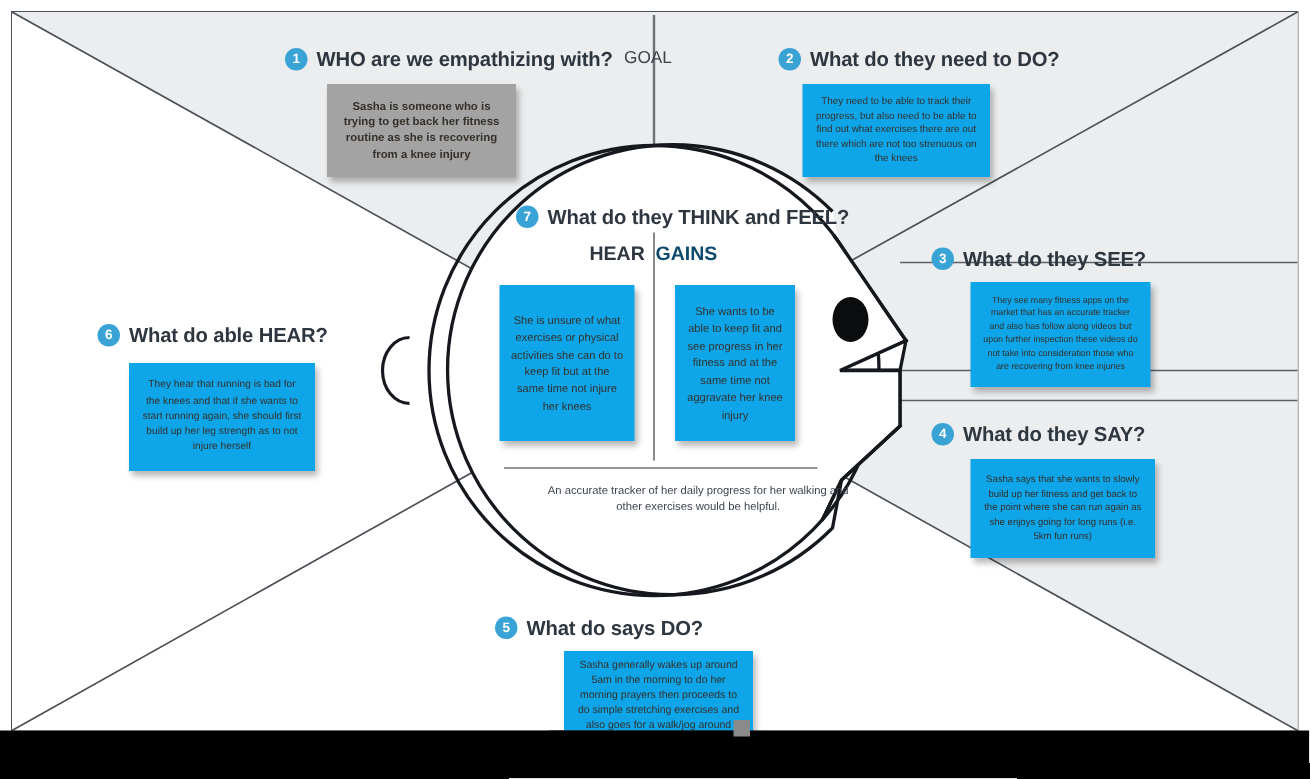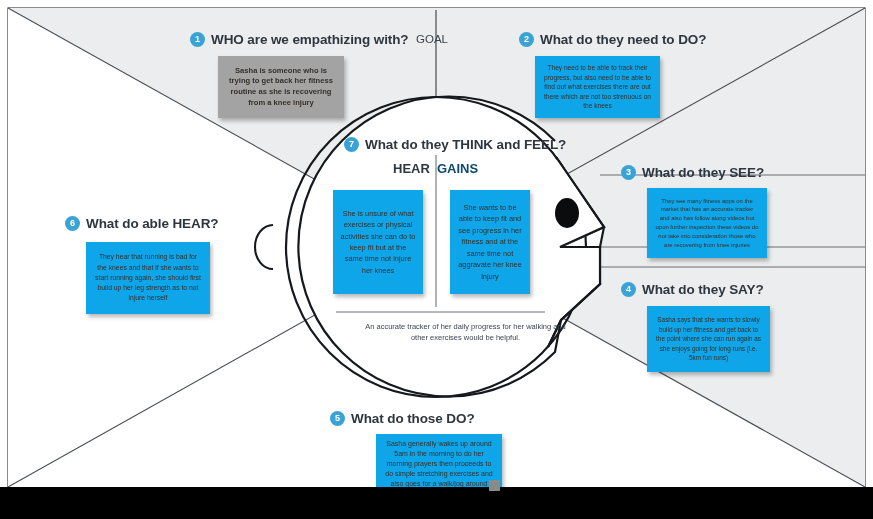--- a/index.html
+++ b/index.html
@@ -100,21 +100,21 @@
     <div class="htext">What do they SEE?</div>
   </div>
 
   <div class="heading" id="h4" style="left:621px;top:282px;">
     <div class="badge">4</div>
     <div class="htext">What do they SAY?</div>
   </div>
 
   <div class="heading" id="h5" style="left:330px;top:411px;">
     <div class="badge">5</div>
-    <div class="htext">What do those DO?</div>
+    <div class="htext">What do says DO?</div>
   </div>
 
   <div class="heading" id="h6" style="left:65px;top:216px;">
     <div class="badge">6</div>
     <div class="htext">What do able HEAR?</div>
   </div>
 
   <div class="heading" id="h7" style="left:344px;top:137px;">
     <div class="badge">7</div>
     <div class="htext">What do they THINK and FEEL?</div>

